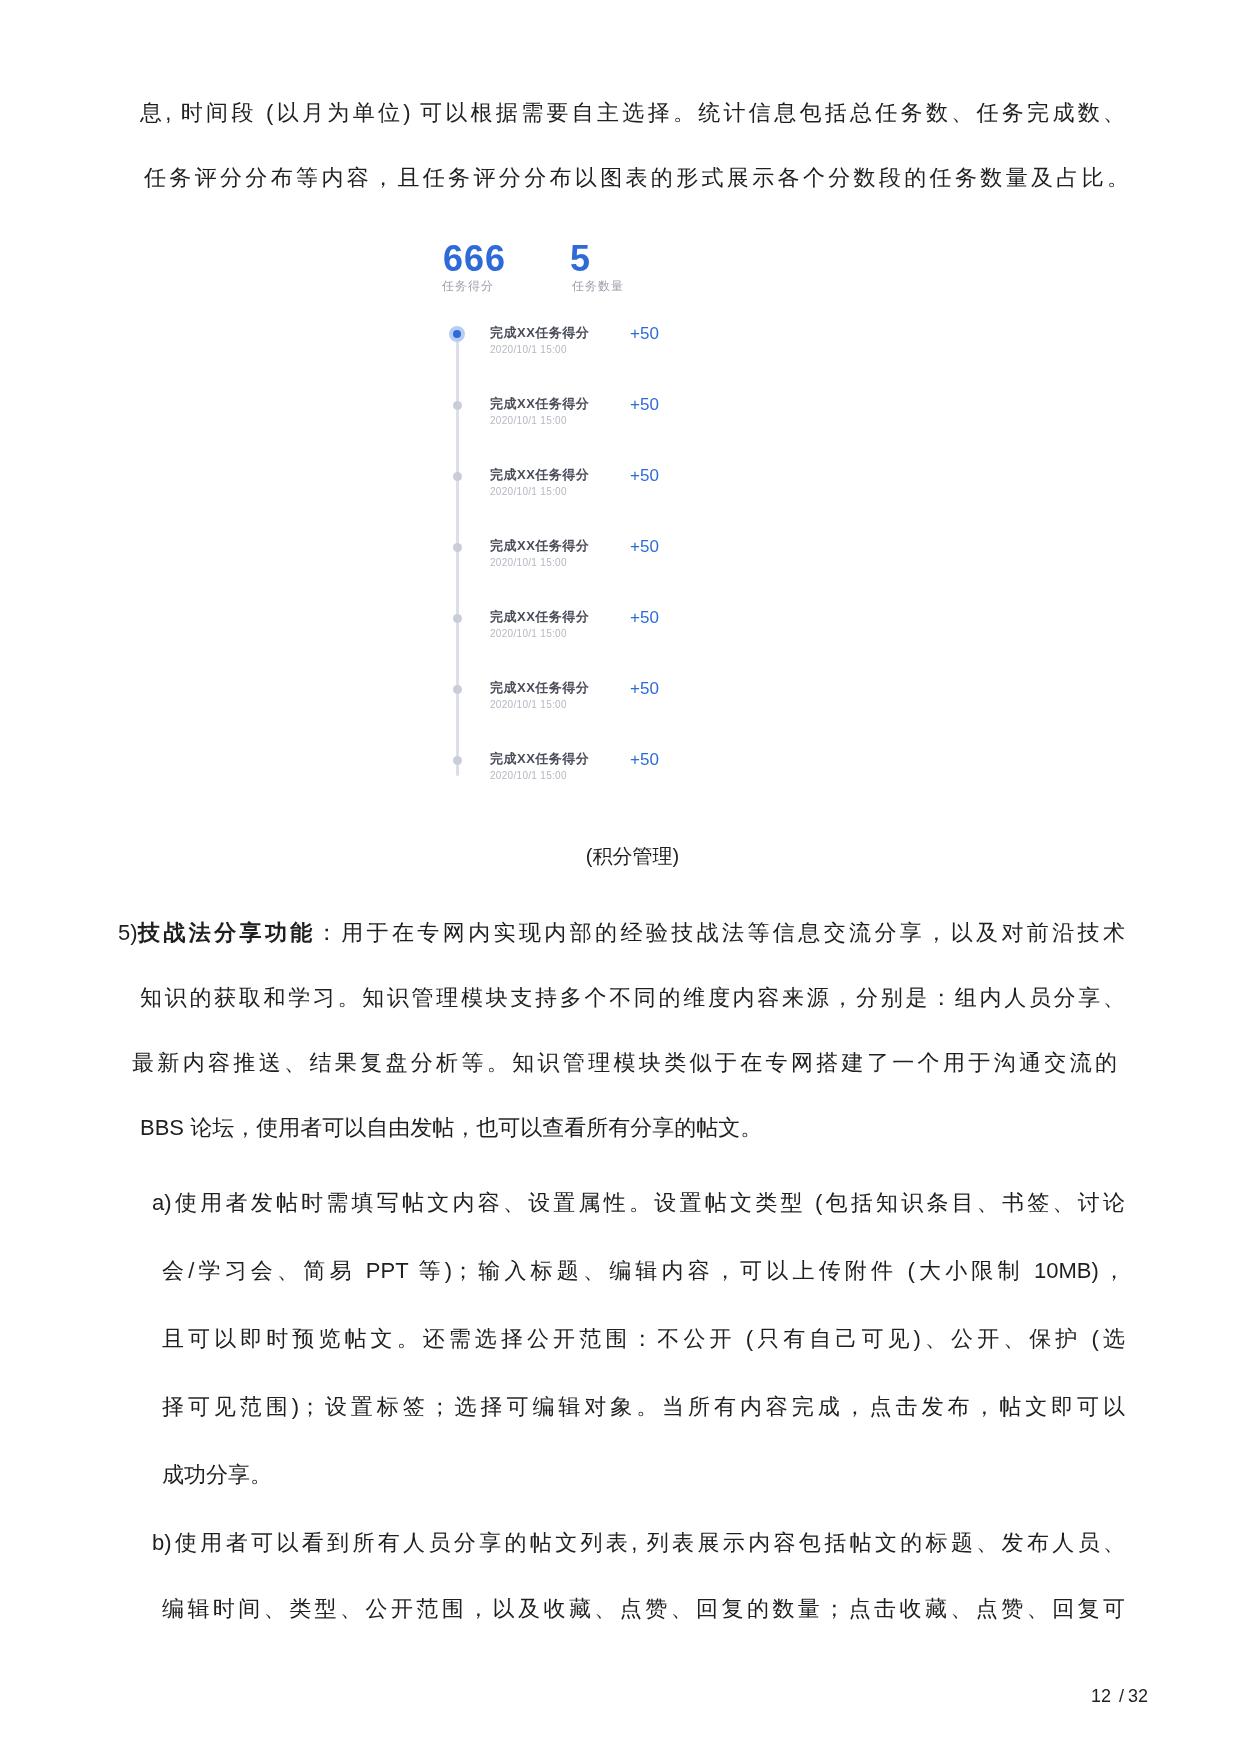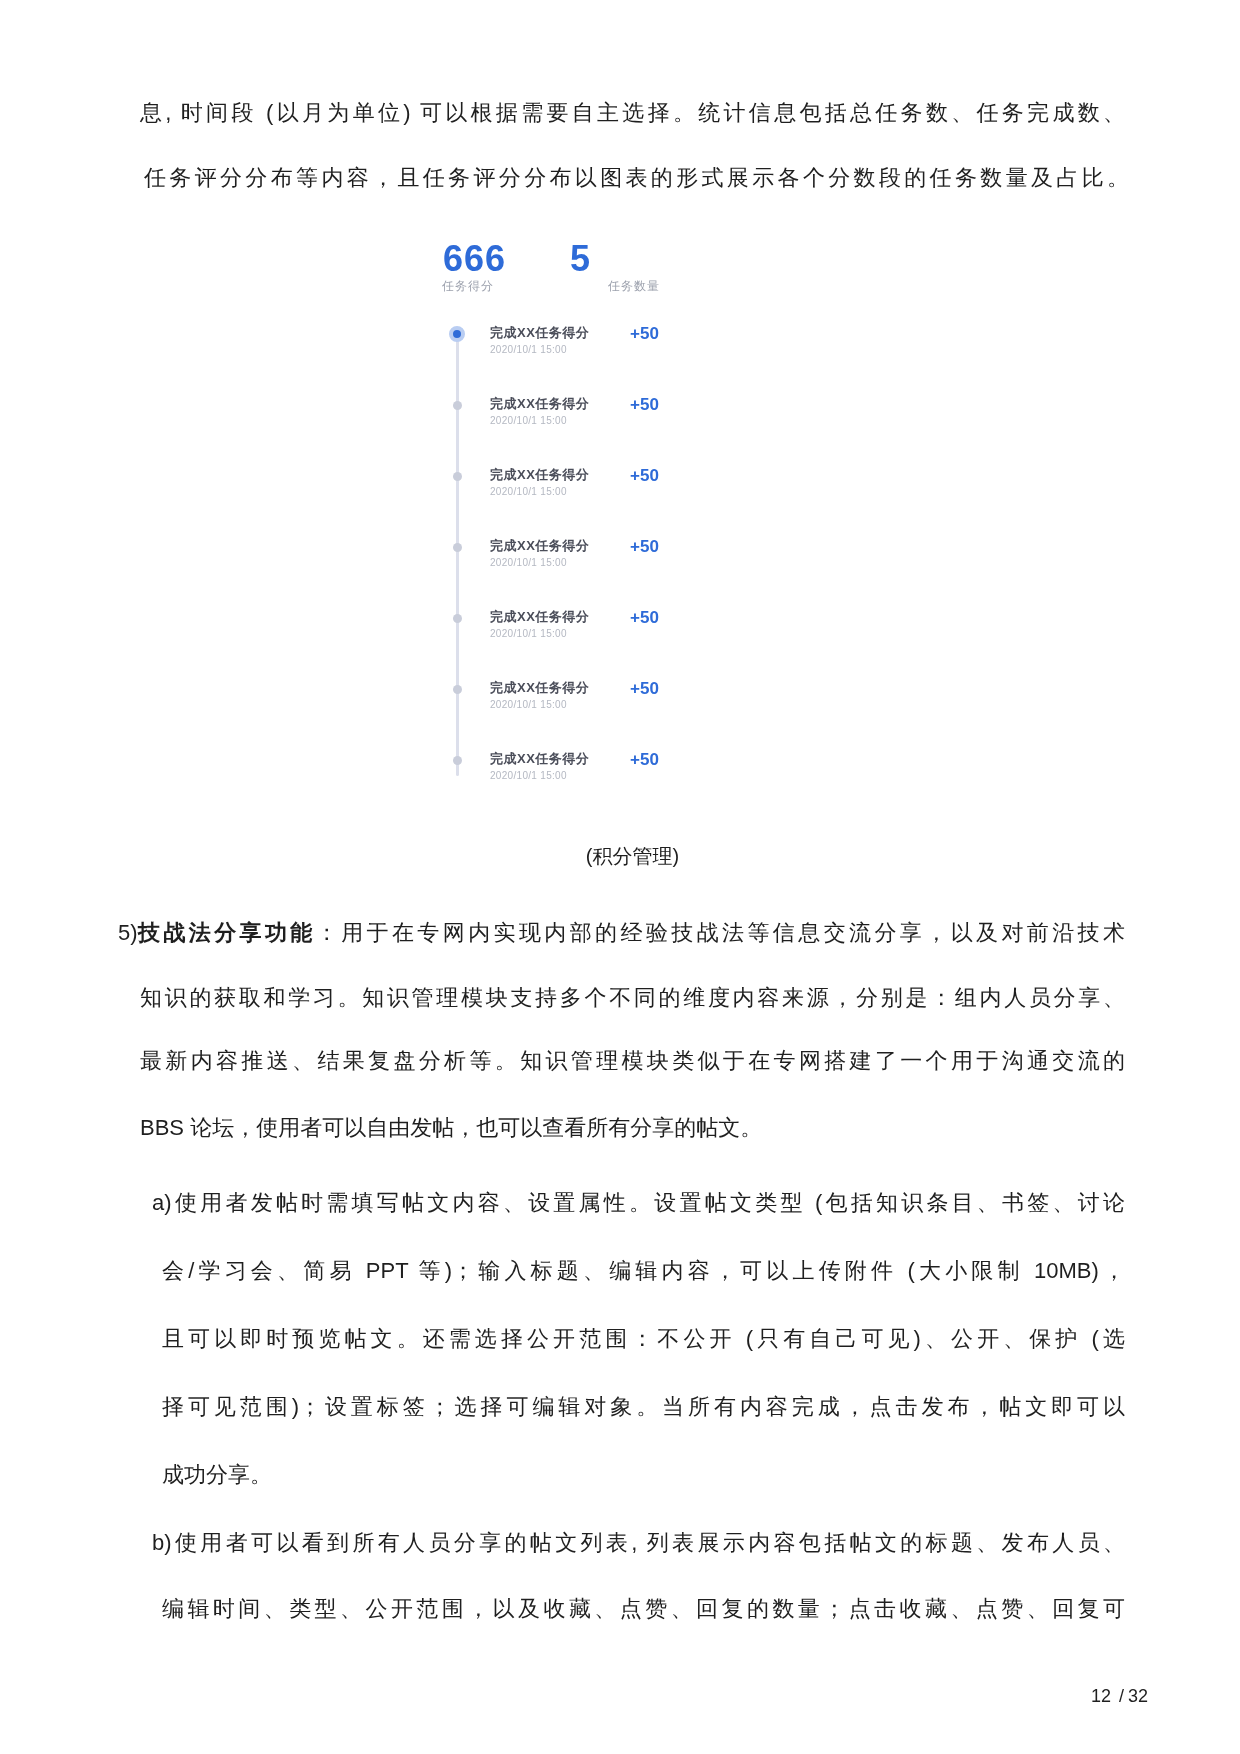--- a/index.html
+++ b/index.html
@@ -42,21 +42,21 @@
   }
   .t-title {
     position:absolute; left:48px; top:2px; font-size:13px; font-weight:600;
     color:#4b4e5a; letter-spacing:0.5px; white-space:nowrap;text-align:center;
   }
   .t-time {
     position:absolute; left:48px; top:22px; font-size:10px; color:#b4b8c2;
     letter-spacing:0.3px; white-space:nowrap;
   }
   .t-score {
-    position:absolute; left:188px; top:2px; font-size:17px; font-weight:bold;
+    position:absolute; left:188px; top:2px; font-size:17px; font-weight:normal;
     color:#2e6bd8; white-space:nowrap;
   }
 
   .caption {
     position:absolute; left:140px; top:843px; width:985px; text-align:center;
     font-size:20px; color:#1f1f1f;
   }
 
   .marker { position:absolute; font-size:22px; line-height:34px; color:#1f1f1f; }
 
@@ -73,21 +73,21 @@
 
   <div class="doc-line just" style="left:140px;top:96px;width:985px;">息, 时间段 (以月为单位) 可以根据需要自主选择。统计信息包括总任务数、任务完成数、</div>
   <div class="doc-line just" style="left:144px;top:161px;width:985px;">任务评分分布等内容，且任务评分分布以图表的形式展示各个分数段的任务数量及占比。</div>
 
   <div>
 
     <div class="stat-value" style="left:443px;top:240px;">666</div>
     <div class="stat-label" style="left:442px;top:279px;">任务得分</div>
 
     <div class="stat-value" style="left:570px;top:240px;">5</div>
-    <div class="stat-label" style="left:572px;top:279px;margin-left:36px;">任务数量</div>
+    <div class="stat-label" style="left:572px;top:279px;">任务数量</div>
 
     <div class="timeline">
       <div class="t-vline"></div>
 
       <div class="t-item">
         <span class="t-dot-active"></span>
         <div class="t-title">完成XX任务得分</div>
         <div class="t-time">2020/10/1 15:00</div>
         <div class="t-score">+50</div>
       </div>
@@ -134,21 +134,21 @@
         <div class="t-score">+50</div>
       </div>
     </div>
   </div>
 
   <div class="caption">(积分管理)</div>
 
   <div class="marker" style="left:118px;top:916px;">5)</div>
   <div class="doc-line just" style="left:138px;top:916px;width:987px;"><span class="bold">技战法分享功能</span><span>：用于在专网内实现内部的经验技战法等信息交流分享，以及对前沿技术</span></div>
   <div class="doc-line just" style="left:140px;top:981px;width:985px;">知识的获取和学习。知识管理模块支持多个不同的维度内容来源，分别是：组内人员分享、</div>
-  <div class="doc-line just" style="left:140px;top:1046px;width:985px;font-family:Liberation Mono, monospace;">最新内容推送、结果复盘分析等。知识管理模块类似于在专网搭建了一个用于沟通交流的</div>
+  <div class="doc-line just" style="left:132px;top:1046px;width:985px;">最新内容推送、结果复盘分析等。知识管理模块类似于在专网搭建了一个用于沟通交流的</div>
   <div class="doc-line" style="left:140px;top:1111px;width:985px;">BBS 论坛，使用者可以自由发帖，也可以查看所有分享的帖文。</div>
 
   <div class="marker" style="left:152px;top:1186px;">a)</div>
   <div class="doc-line just" style="left:175px;top:1186px;width:950px;">使用者发帖时需填写帖文内容、设置属性。设置帖文类型 (包括知识条目、书签、讨论</div>
   <div class="doc-line just" style="left:162px;top:1254px;width:963px;">会/学习会、简易 PPT 等)；输入标题、编辑内容，可以上传附件 (大小限制 10MB)，</div>
   <div class="doc-line just" style="left:162px;top:1322px;width:963px;">且可以即时预览帖文。还需选择公开范围：不公开 (只有自己可见)、公开、保护 (选</div>
   <div class="doc-line just" style="left:162px;top:1390px;width:963px;">择可见范围)；设置标签；选择可编辑对象。当所有内容完成，点击发布，帖文即可以</div>
   <div class="doc-line" style="left:162px;top:1458px;width:963px;">成功分享。</div>
 
   <div class="marker" style="left:152px;top:1526px;">b)</div>

